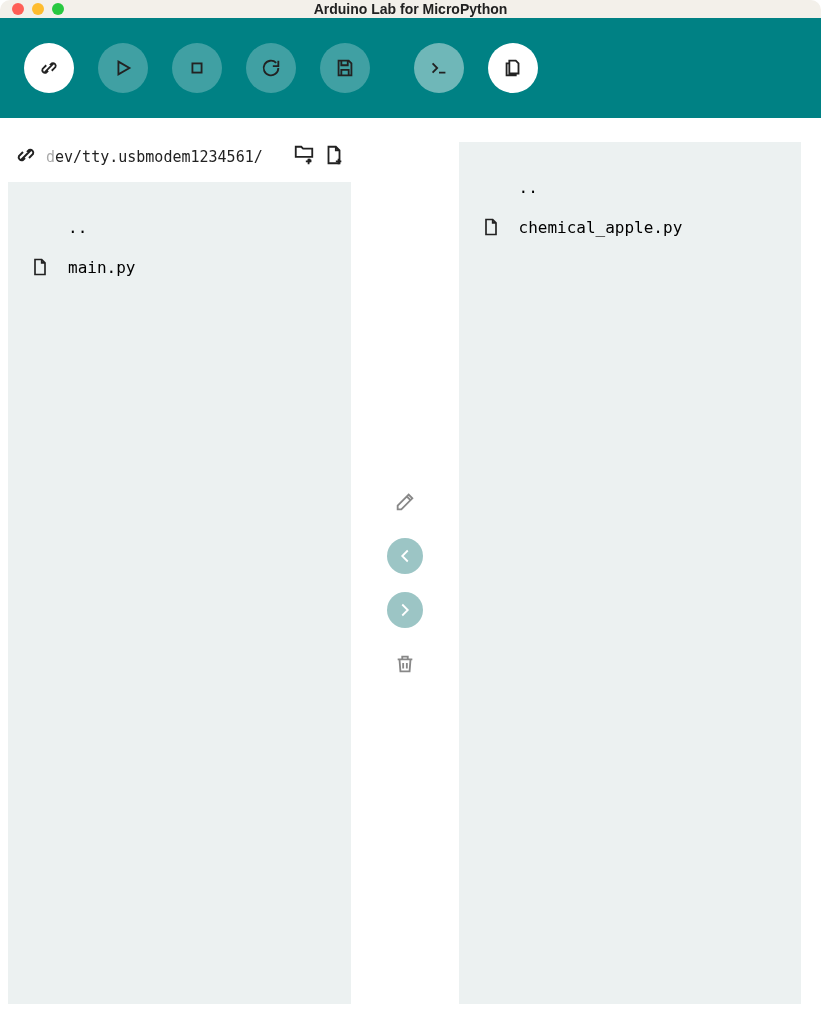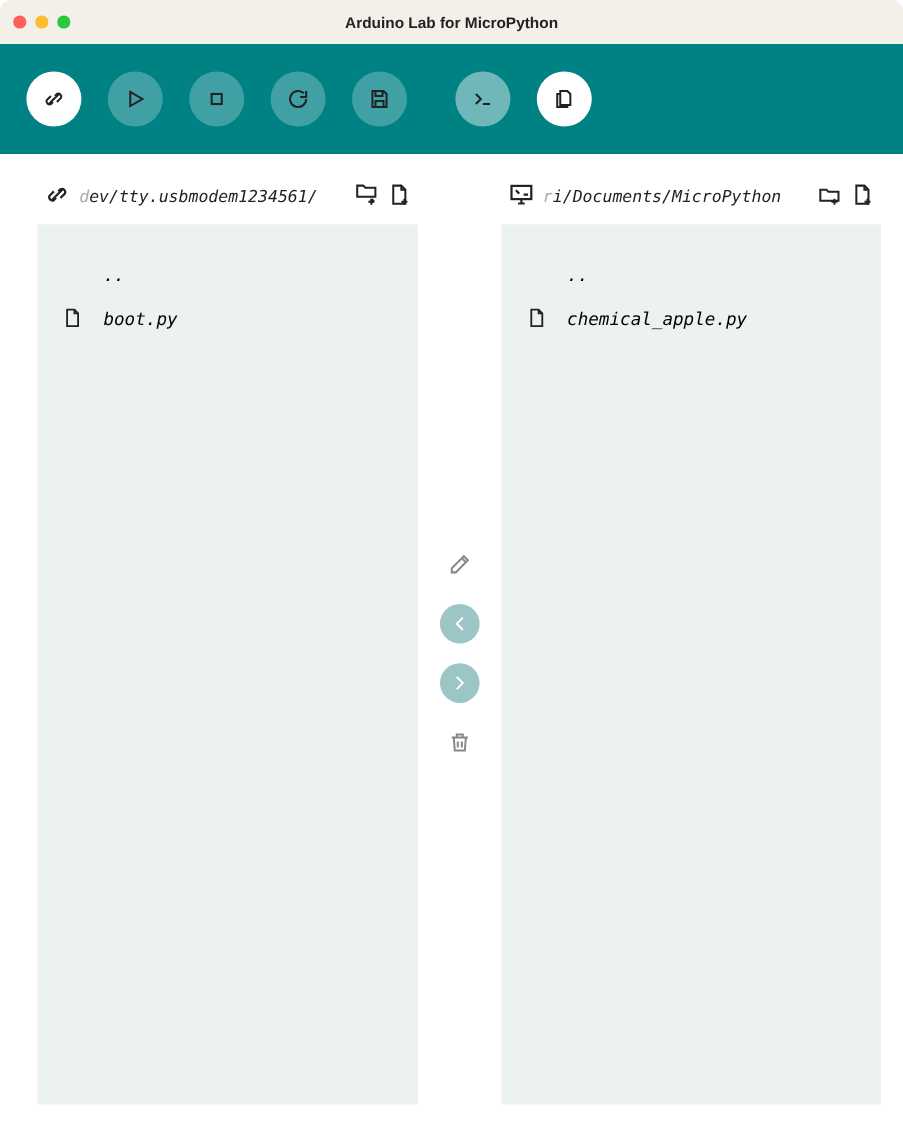--- a/index.html
+++ b/index.html
@@ -6,21 +6,21 @@
   body {
     font-family: -apple-system, BlinkMacSystemFont, "Segoe UI", sans-serif;
     background: #fff;
     width: 821px;
     height: 1024px;
     overflow: hidden;
     display: flex;
     flex-direction: column;
   }
   .titlebar {
-    height: 40px;
+    height: 18px;
     background: #f3f0ea;
     display: flex;
     align-items: center;
     position: relative;
     border-top-left-radius: 10px;
     border-top-right-radius: 10px;
   }
   .traffic-lights {
     display: flex;
     gap: 8px;
@@ -58,23 +58,22 @@
     color: #222;
   }
   .tb-white { background: #fff; }
   .tb-teal { background: rgba(255,255,255,0.25); }
   .tb-light { background: #6fb7b8; }
   .tb-btn svg { width: 22px; height: 22px; stroke: currentColor; fill: none; stroke-width: 2; }
 
   .content {
     flex: 1;
     display: flex;
-    padding: 24px 20px 20px 34px;
-    gap: 0;
-    font-style: italic;
+    padding: 24px 20px 20px 8px;
+    gap: 16px;
   }
   .pane-wrap {
     flex: 1;
     display: flex;
     flex-direction: column;
   }
   .pane-header {
     height: 40px;
     display: flex;
     align-items: center;
@@ -207,21 +206,21 @@
     </div>
     <div class="pane-body">
       <div class="entry">
         <span class="dots"></span>
         <span>..</span>
       </div>
       <div class="entry">
         <svg viewBox="0 0 24 24">
             <path d="M6 3h8l4 4v14H6z M14 3v4h4"></path>
           </svg>
-        <span>boot.py</span>
+        <span>main.py</span>
       </div>
     </div>
   </div>
 
   <div class="middle-col">
     <div class="mid-btn">
       <svg viewBox="0 0 24 24">
           <path d="M4 20h4L20 8l-4-4L4 16v4z M14 6l4 4"></path>
         </svg>
     </div>
@@ -236,41 +235,20 @@
         </svg>
     </div>
     <div class="mid-btn">
       <svg viewBox="0 0 24 24">
           <path d="M4 7h16 M9 7V4h6v3 M6 7l1 13h10l1-13 M10 11v6 M14 11v6"></path>
         </svg>
     </div>
   </div>
 
   <div class="pane-wrap">
-    <div class="pane-header">
-      <span class="pane-icon">
-        <svg viewBox="0 0 24 24">
-            <rect x="3" y="4" width="18" height="12"></rect>
-            <path d="M9 20h6 M12 16v4 M7 8l3 3 M14 12h4"></path>
-          </svg>
-      </span>
-      <span class="path"><span class="faded">r</span><span>i/Documents/MicroPython</span></span>
-      <span class="hdr-btn">
-        <svg viewBox="0 0 24 24">
-            <path d="M3 7h6l2 2h10v9H3z"></path>
-            <path d="M17 16v6 M14 19h6"></path>
-          </svg>
-      </span>
-      <span class="hdr-btn">
-        <svg viewBox="0 0 24 24">
-            <path d="M6 3h8l4 4v14H6z M14 3v4h4"></path>
-            <path d="M17 16v6 M14 19h6"></path>
-          </svg>
-      </span>
-    </div>
     <div class="pane-body">
       <div class="entry">
         <span class="dots"></span>
         <span>..</span>
       </div>
       <div class="entry">
         <svg viewBox="0 0 24 24">
             <path d="M6 3h8l4 4v14H6z M14 3v4h4"></path>
           </svg>
         <span>chemical_apple.py</span>

